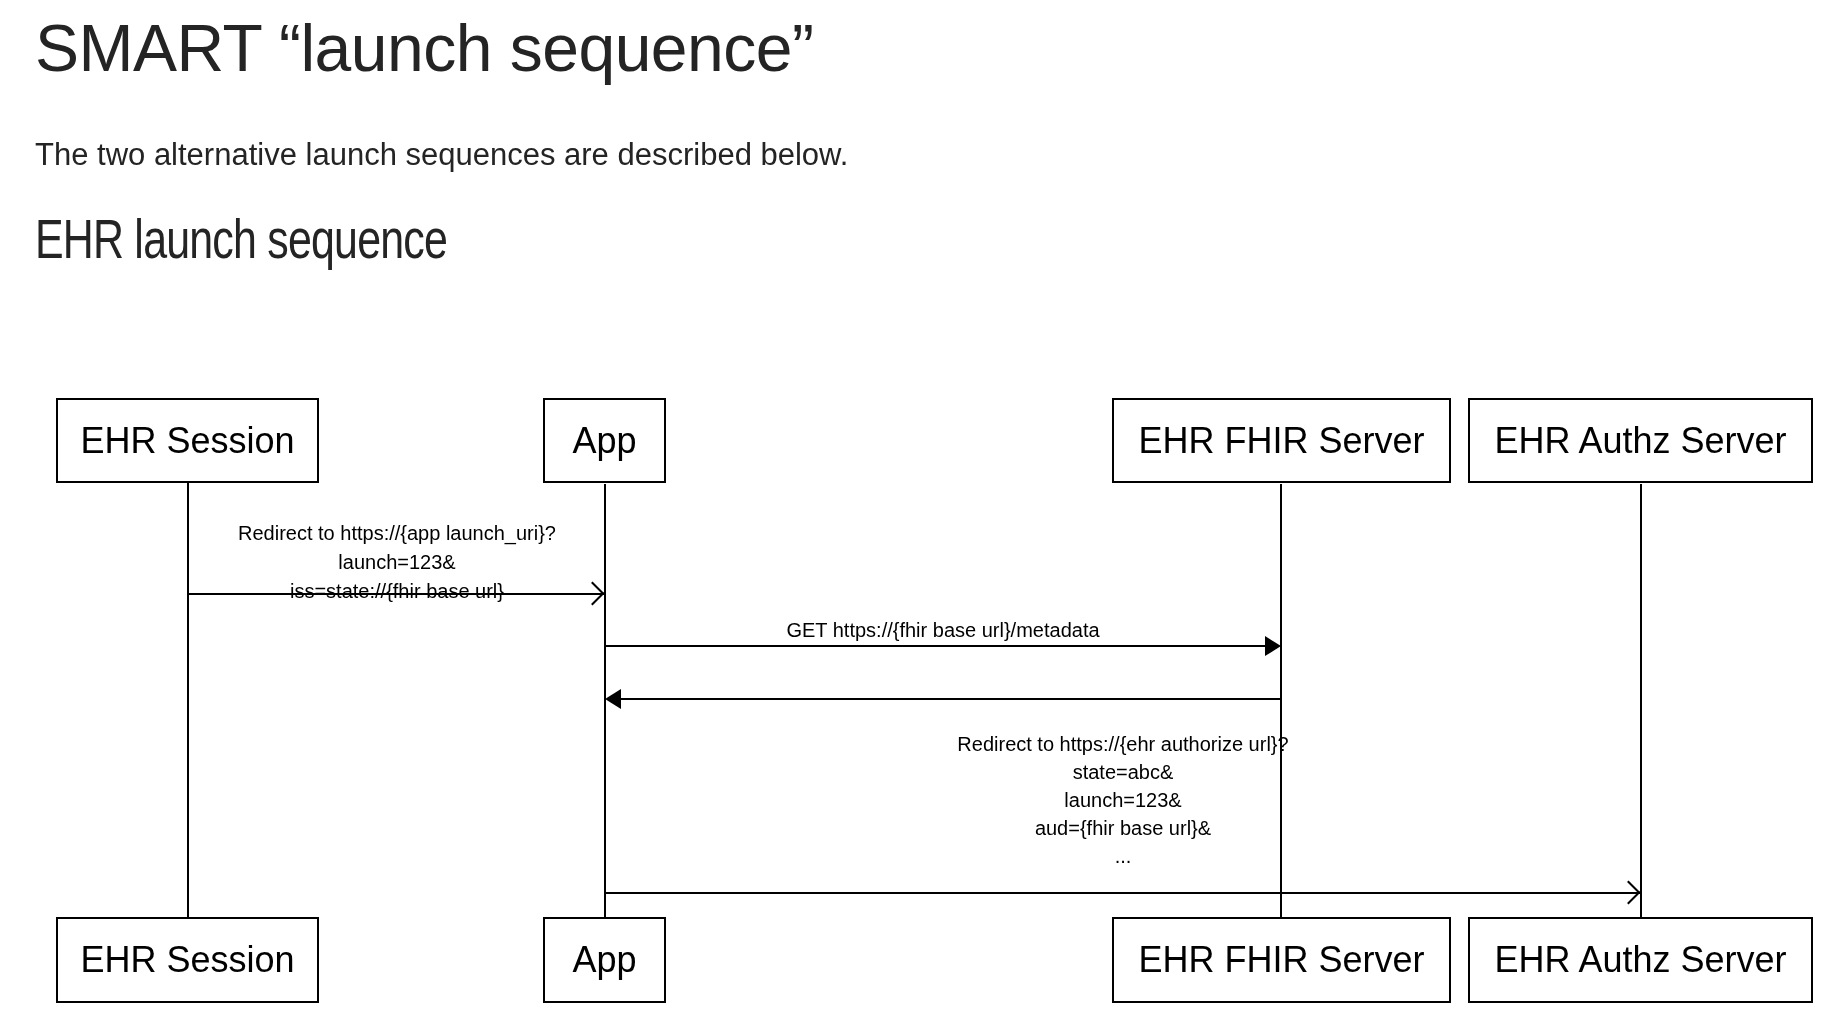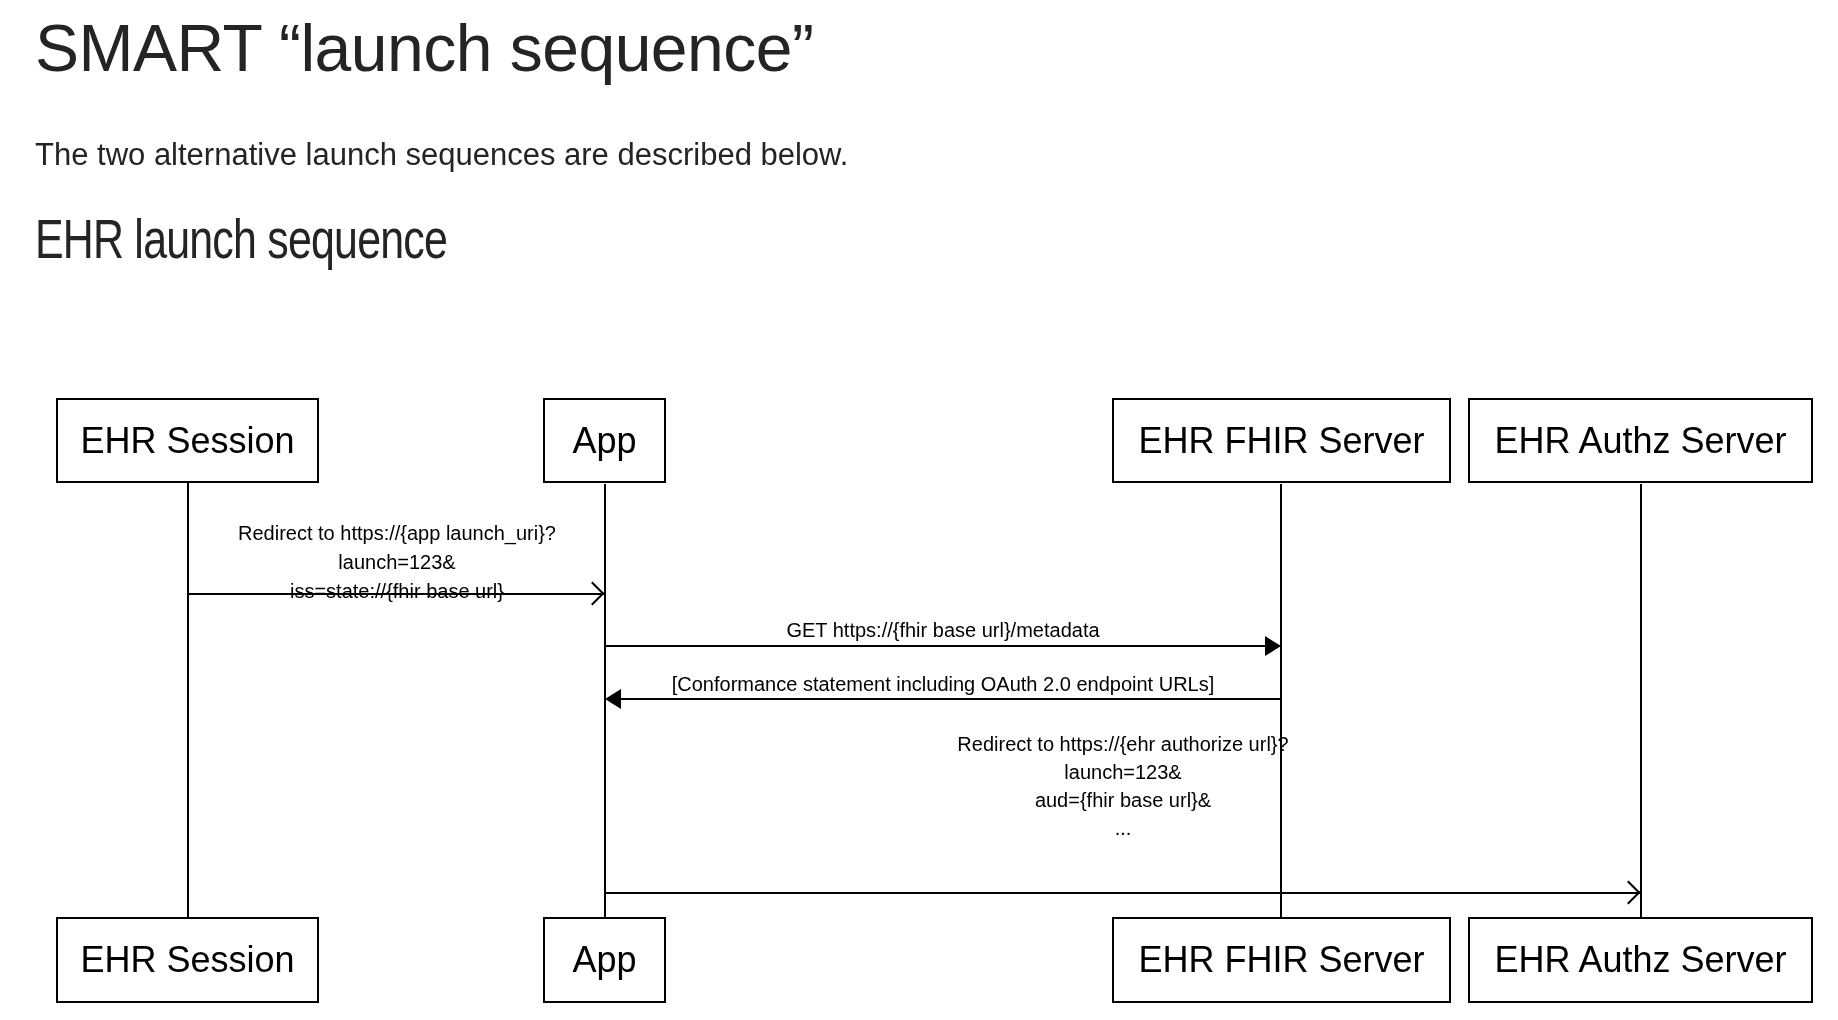--- a/index.html
+++ b/index.html
@@ -142,28 +142,26 @@
     </div>
     <div class="msg-shaft" style="left:188px; top:593px; width:417px;"></div>
     <div class="open-head" style="left:584px; top:585px;"></div>
 
     <div class="msg-label lh24" style="left:593px; top:618px;">
       <div>GET https://{fhir base url}/metadata</div>
     </div>
     <div class="msg-shaft" style="left:605px; top:645px; width:662px;"></div>
     <div class="filled-head-right" style="left:1265px; top:636px;"></div>
 
-    <div class="msg-label lh24" style="left:593px; top:672px;">
-      <div>[Conformance statement including OAuth 2.0 endpoint URLs]</div>
-    </div>
     <div class="msg-shaft" style="left:619px; top:698px; width:662px;"></div>
     <div class="filled-head-left" style="left:605px; top:689px;"></div>
 
     <div class="msg-label lh28" style="left:773px; top:730px;">
       <div>Redirect to https://{ehr authorize url}?</div>
+      <div>state=abc&amp;</div>
       <div>launch=123&amp;</div>
       <div>aud={fhir base url}&amp;</div>
       <div>...</div>
     </div>
     <div class="msg-shaft" style="left:605px; top:892px; width:1036px;"></div>
     <div class="open-head" style="left:1620px; top:884px;"></div>
 
     <div class="actor-box" style="left:56px; top:917px; width:263px; height:86px;">
         <span>EHR Session</span>
       </div>

